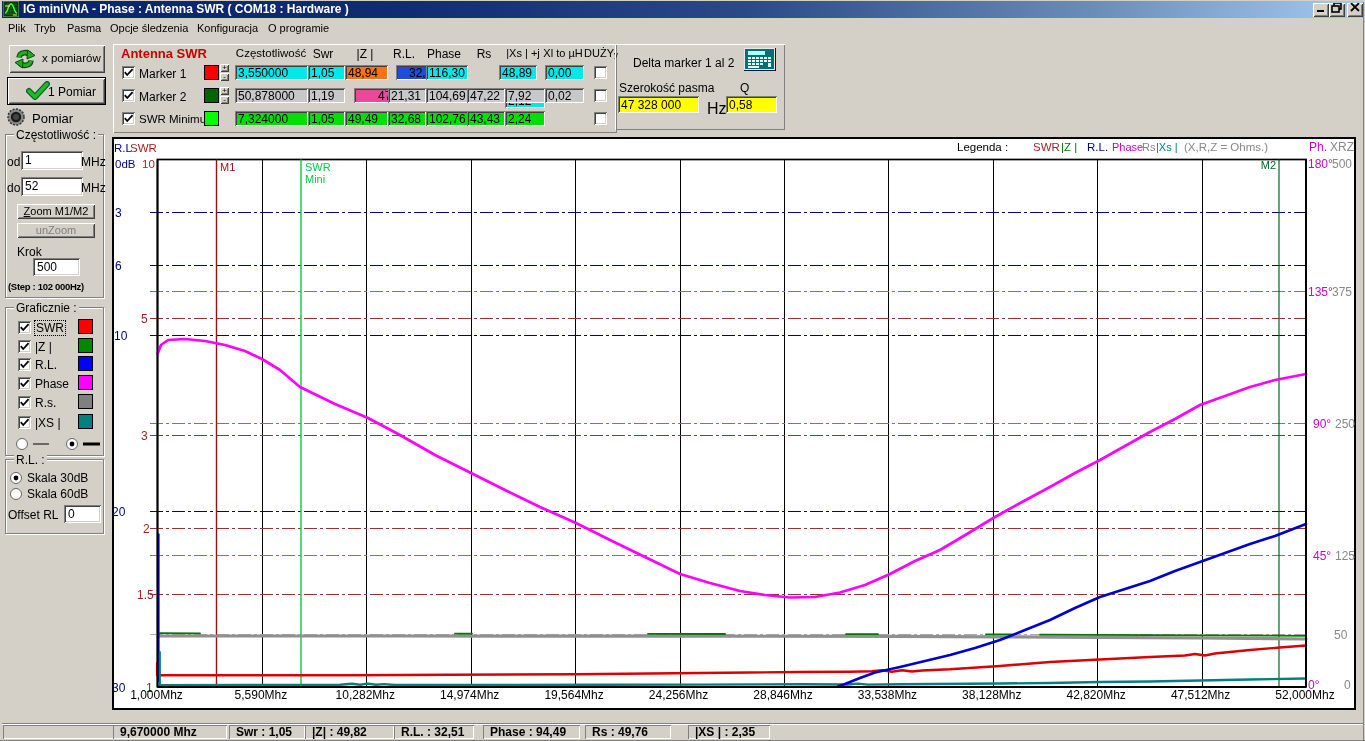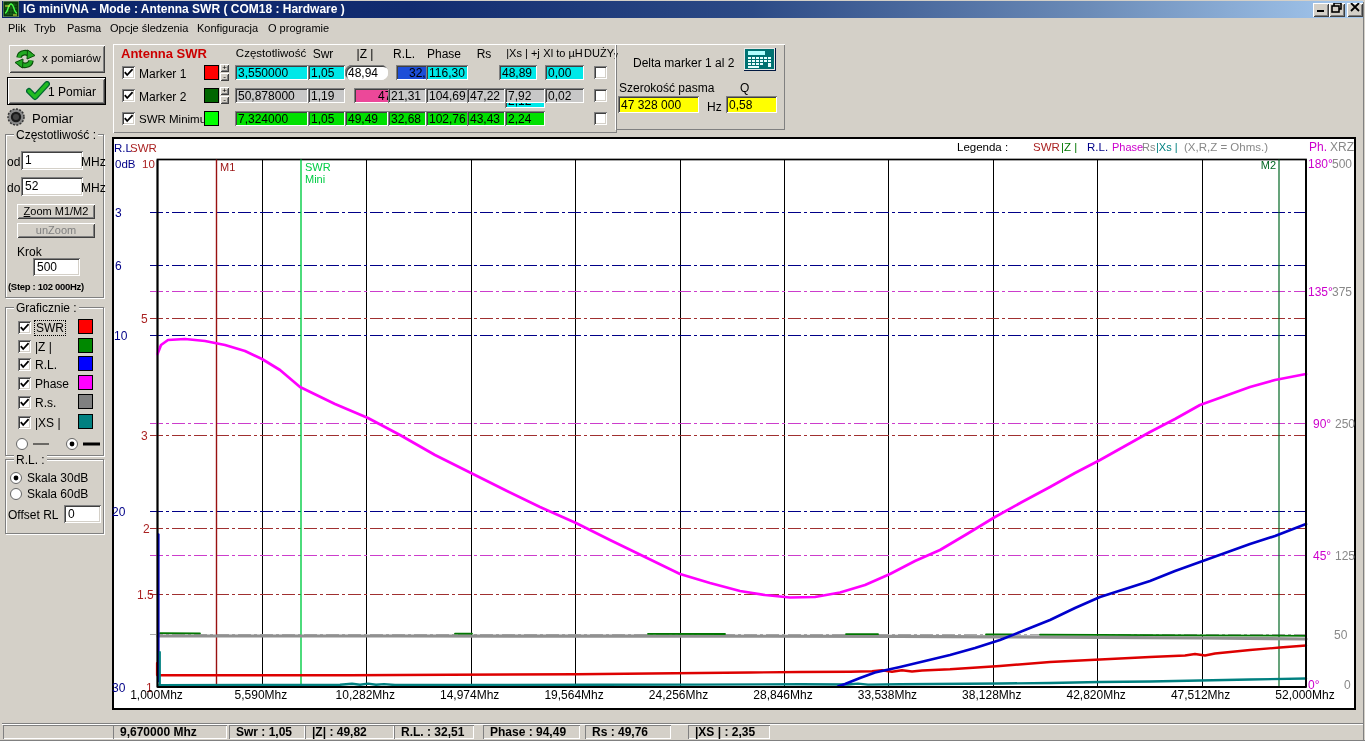--- a/index.html
+++ b/index.html
@@ -35,21 +35,21 @@
 
 <div class="abs titlebar"></div>
 <div class="abs" style="left:3px;top:1px;width:16px;height:16px;">
 <svg width="16" height="16">
 <rect x="0" y="0" width="16" height="16" fill="#0a3a0a"></rect>
 <rect x="0" y="0" width="16" height="16" fill="none" stroke="#8aa88a" stroke-width="1"></rect>
 <path d="M2 4 H14 M2 7 H14 M2 10 H14 M2 13 H14 M5 2 V14 M8 2 V14 M11 2 V14" stroke="#1e6e1e" stroke-width="0.8" fill="none"></path>
 <path d="M2 12 C5 12 5 3 8 3 C11 3 11 12 14 12" stroke="#4f4" stroke-width="1.4" fill="none"></path>
 <path d="M2 5 H7 M10 14 H14" stroke="#ee4" stroke-width="1" fill="none"></path>
 </svg></div>
-<div class="abs titletxt">IG miniVNA - Mode : Antenna SWR ( COM18 :  Hardware )</div>
+<div class="abs titletxt">IG miniVNA - Phase : Antenna SWR ( COM18 :  Hardware )</div>
 <div class="abs winbtn" style="left:1313px;"><svg width="12" height="10">
       <rect x="2" y="7" width="7" height="2" fill="#000"></rect>
     </svg></div>
 <div class="abs winbtn" style="left:1329px;"><svg width="12" height="10">
       <rect x="3" y="0" width="7" height="6" fill="none" stroke="#000" stroke-width="1.6"></rect>
       <rect x="1" y="3" width="7" height="6" fill="#d4d0c8" stroke="#000" stroke-width="1.6"></rect>
     </svg></div>
 <div class="abs winbtn" style="left:1347px;"><svg width="12" height="10">
       <path d="M2 0 L10 8 M10 0 L2 8" stroke="#000" stroke-width="1.8"></path>
     </svg></div>
@@ -162,21 +162,21 @@
 <div class="abs hdr" style="left:563px;transform:translateX(-50%);font-size:11px;">Xl to µH</div>
 <div class="abs hdr" style="left:601px;transform:translateX(-50%);font-size:11px;">DUŻY<span style="font-size:8px;">y</span></div>
 
 <div class="abs cb" style="left:122px;top:66px;"></div>
 <div class="abs" style="left:139px;top:67px;">Marker 1</div>
 <div class="abs" style="left:205px;top:66px;width:13px;height:13px;background:#f00;outline:1px solid #000;"></div>
 <div class="abs btn" style="left:220px;top:64px;width:9px;height:8px;font-size:8px;line-height:8px;text-align:center;">+</div>
 <div class="abs btn" style="left:220px;top:73px;width:9px;height:8px;font-size:8px;line-height:7px;text-align:center;">-</div>
 <div class="abs fld" style="left:235px;top:65px;width:70px;background:#00e8e8;">3,550000</div>
 <div class="abs fld" style="left:308px;top:65px;width:34px;background:#00e8e8;">1,05</div>
-<div class="abs fld" style="left:345px;top:65px;width:40px;background:#ffffff;border-radius:7px;">48,94</div>
+<div class="abs fld" style="left:345px;top:65px;width:40px;background:#f97316;">48,94</div>
 <div class="abs fld" style="left:396px;top:65px;width:35px;background:#1d4ed8;padding-left:13px;">32,33</div>
 <div class="abs fld" style="left:426px;top:65px;width:39px;background:#00e8e8;">116,30</div>
 <div class="abs fld" style="left:467px;top:65px;width:35px;background:#00e8e8;margin-left:32px;">48,89</div>
 <div class="abs fld" style="left:505px;top:65px;width:37px;background:#00e8e8;margin-top:28px;">2,12</div>
 <div class="abs fld" style="left:545px;top:65px;width:36px;background:#00e8e8;">0,00</div>
 <div class="abs cb" style="left:594px;top:66px;"></div>
 
 <div class="abs cb" style="left:122px;top:89px;"></div>
 <div class="abs" style="left:139px;top:90px;">Marker 2</div>
 <div class="abs" style="left:205px;top:89px;width:13px;height:13px;background:#060;outline:1px solid #000;"></div>
@@ -235,21 +235,21 @@
         <rect x="8" y="15" width="3" height="2"></rect>
         <rect x="12" y="15" width="3" height="2"></rect>
         <rect x="16" y="15" width="3" height="2"></rect>
         <rect x="24" y="15" width="3" height="4"></rect>
 <rect x="4" y="18" width="11" height="2"></rect>
 </g>
 </svg></div>
 <div class="abs" style="left:619px;top:81px;font-size:12px;">Szerokość pasma</div>
 <div class="abs" style="left:740px;top:81px;font-size:12px;">Q</div>
 <div class="abs fld" style="left:618px;top:96px;width:78px;height:17px;line-height:18px;background:#ff0;">47 328 000</div>
-<div class="abs" style="left:707px;top:100px;font-size:12px;">Hz</div>
+<div class="abs" style="left:707px;top:100px;font-size:16px;">Hz</div>
 <div class="abs fld" style="left:726px;top:96px;width:48px;height:17px;line-height:18px;background:#ff0;">0,58</div>
 <svg class="abs" style="left:112px;top:137px;" width="1244" height="573" viewBox="112 137 1244 573" font-family="Liberation Sans, sans-serif">
 <rect x="112" y="137" width="1244" height="573" fill="#000"></rect>
 <rect x="114" y="139" width="1240" height="569" fill="#fff"></rect>
 <rect x="157.5" y="159.5" width="1148.5" height="527.5" fill="#fff" stroke="#000" stroke-width="1.7"></rect>
 <path d="M262.5 159.5 V687.0 M366.5 159.5 V687.0 M471.5 159.5 V687.0 M575.5 159.5 V687.0 M680.5 159.5 V687.0 M784.5 159.5 V687.0 M888.5 159.5 V687.0 M993.5 159.5 V687.0 M1097.5 159.5 V687.0 M1202.5 159.5 V687.0" stroke="#000" stroke-width="1" shape-rendering="crispEdges"></path>
 <line x1="150" y1="212.5" x2="1306.0" y2="212.5" stroke="#000088" stroke-width="1" stroke-dasharray="13 3 3 3" shape-rendering="crispEdges"></line>
 <line x1="150" y1="265.5" x2="1306.0" y2="265.5" stroke="#000088" stroke-width="1" stroke-dasharray="13 3 3 3" shape-rendering="crispEdges"></line>
 <line x1="150" y1="335.5" x2="1306.0" y2="335.5" stroke="#000088" stroke-width="1" stroke-dasharray="13 3 3 3" shape-rendering="crispEdges"></line>
 <line x1="150" y1="511.5" x2="1306.0" y2="511.5" stroke="#000088" stroke-width="1" stroke-dasharray="13 3 3 3" shape-rendering="crispEdges"></line>

